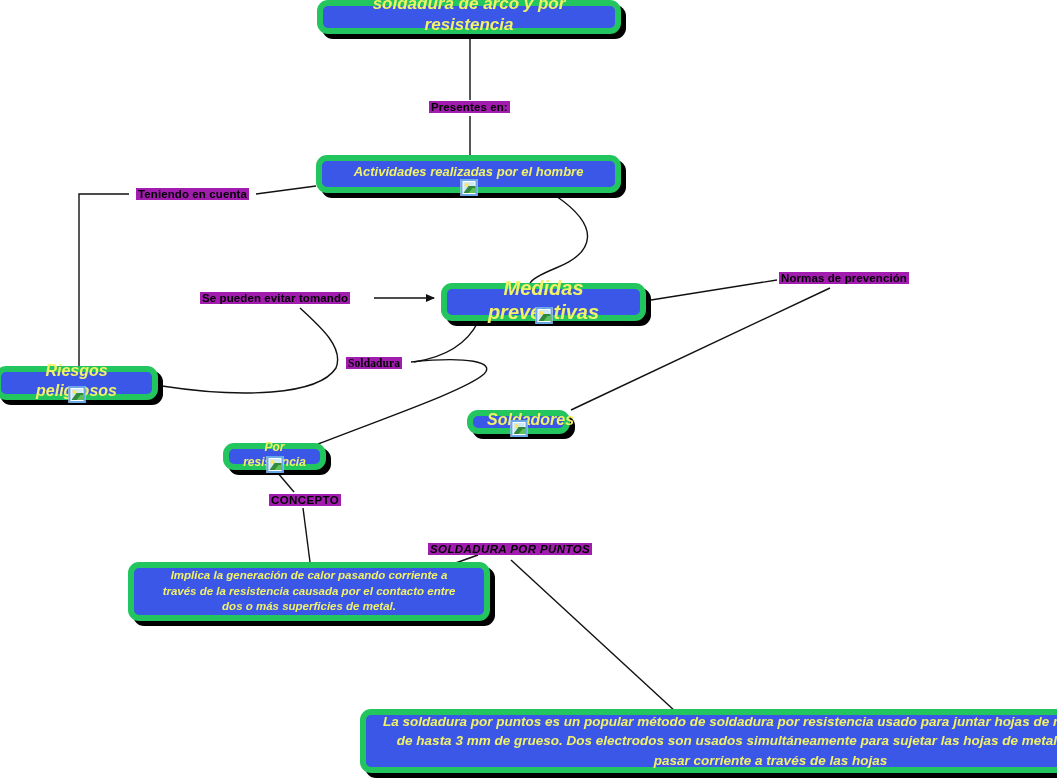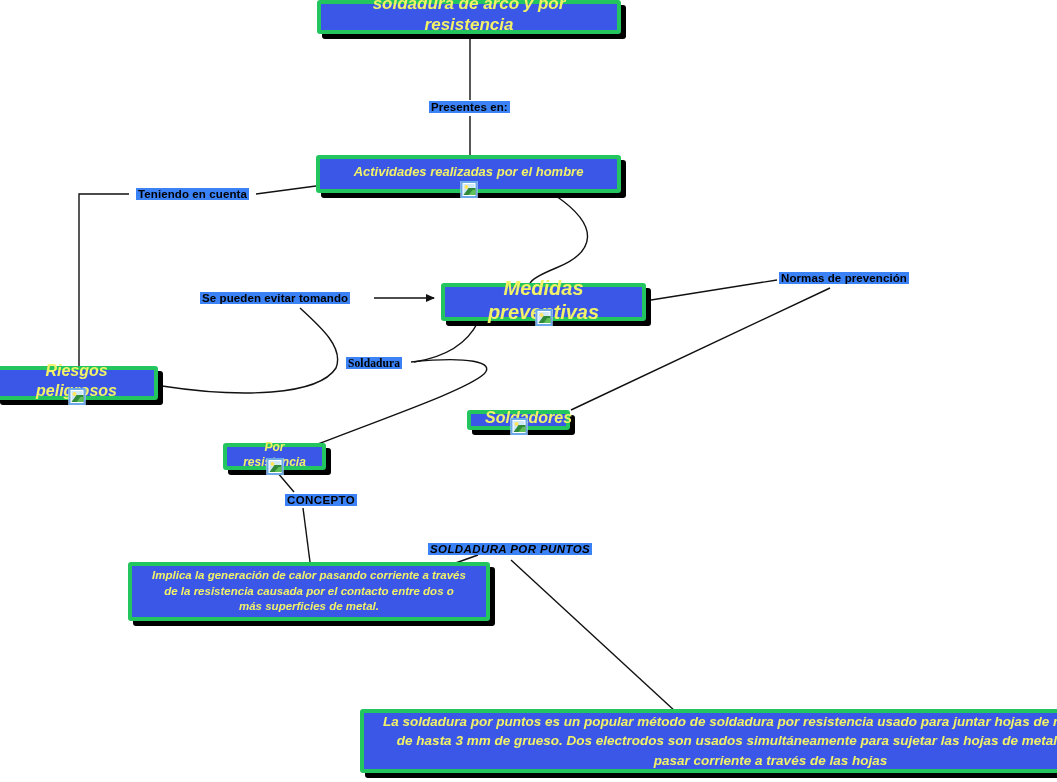--- a/index.html
+++ b/index.html
@@ -24,22 +24,22 @@
     width: 1057px;
     height: 782px;
     pointer-events: none;
   }
   
   .node {
     position: absolute;
     box-sizing: border-box;
     background: #3a57e8;
     color: #f2f268;
-    border-radius: 3px;
-    border: 4px solid #22c55e;
+    border-radius: 11px;
+    border: 6px solid #22c55e;
     box-shadow: 5px 5px 0 0 #000000;
     font-style: italic;
     font-weight: bold;
     display: flex;
     align-items: center;
     justify-content: center;
     text-align: center;
     line-height: 1.22;
     padding: 4px 14px 8px 14px;
     z-index: 5;
@@ -96,21 +96,21 @@
     border-right: 4px solid transparent;
     border-bottom: 5px solid #5fbf58;
   }
   
   .link-label {
     position: absolute;
     font-size: 11.5px;
     font-weight: bold;
     color: #000000;
     white-space: nowrap;
-    background: #3b82f6;
+    background: #a21caf;
     padding: 0 2px;
     z-index: 7;
     letter-spacing: 0.1px;
   }
   .link-label.caps {
     letter-spacing: 0.4px;
   }
 </style>
 </head>
 <body>
@@ -219,17 +219,17 @@
   <div class="link-label" style="left:429px; top:101px;">Presentes en:</div>
 
   <div class="link-label" style="left:136px; top:188px;">Teniendo en cuenta</div>
 
   <div class="link-label" style="left:200px; top:292px;">Se pueden evitar tomando</div>
 
   <div class="link-label" style="left:779px; top:272px;">Normas de prevención</div>
 
   <div class="link-label" style="left:346px; top:357px;font-family:Liberation Serif, serif;">Soldadura</div>
 
-  <div class="link-label caps" style="left:269px; top:494px;margin-left:16px;">CONCEPTO</div>
+  <div class="link-label caps" style="left:269px; top:494px;">CONCEPTO</div>
 
   <div class="link-label caps" style="left:428px; top:543px;font-style:italic;">SOLDADURA POR PUNTOS</div>
 
 </div>
 
 </body></html>

